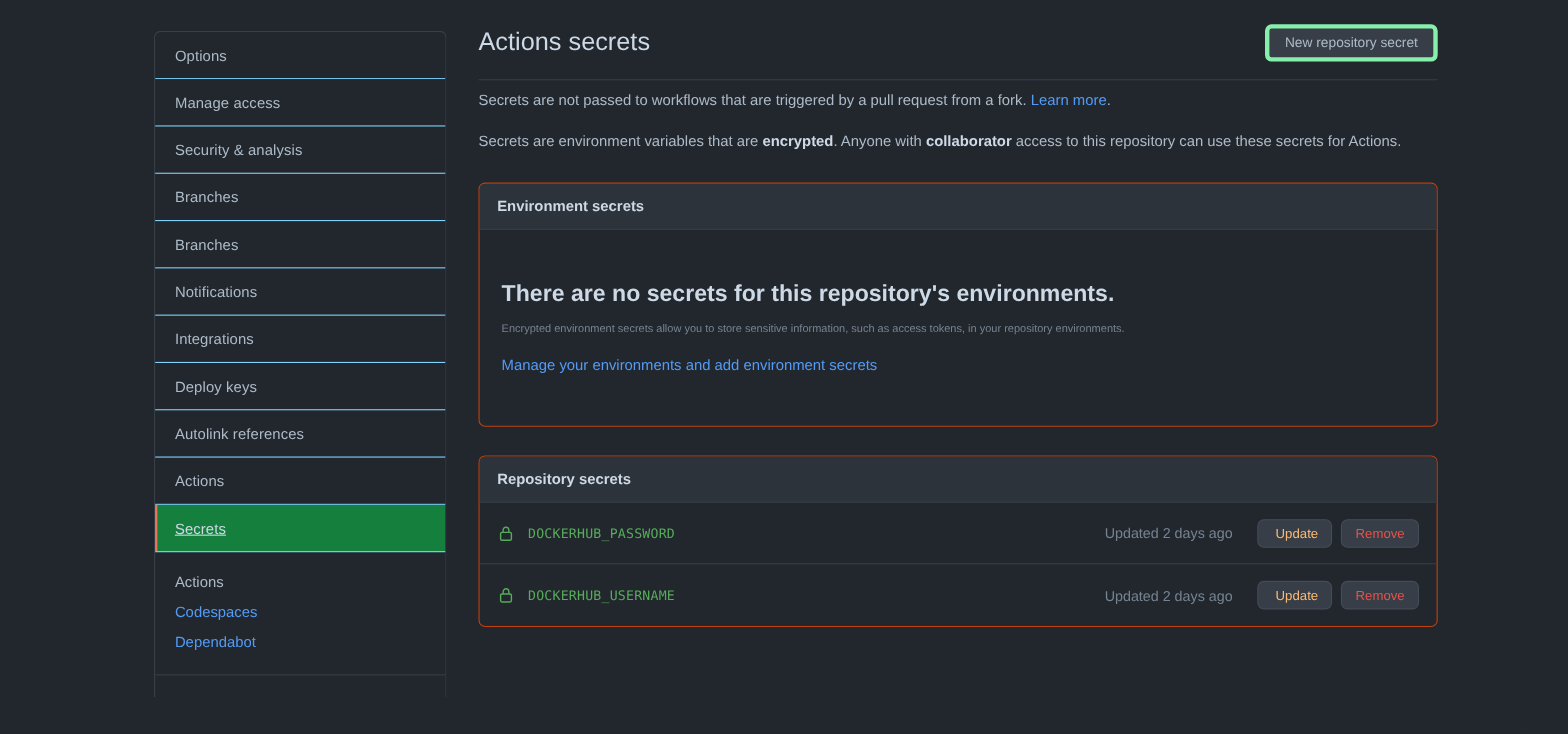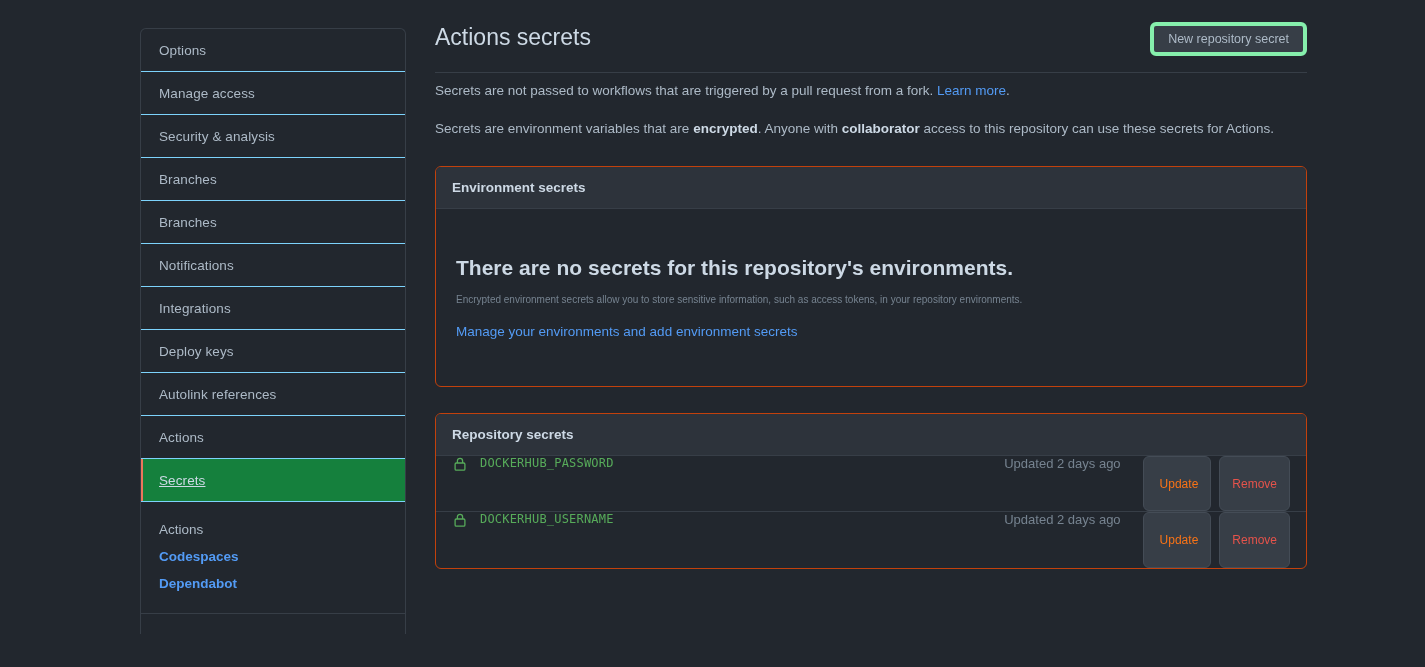--- a/index.html
+++ b/index.html
@@ -64,21 +64,21 @@
   .side-sub {
     padding: 14px 0 16px 18px;
     border-bottom: 1px solid #373e47;
   }
   .side-sub .sub-item {
     font-size: 13.5px;
     line-height: 27px;
     color: #adbac7;
     cursor: pointer;
   }
-  .side-sub .sub-item.link { color: #539bf5; font-weight: bold; }
+  .side-sub .sub-item.link { color: #539bf5; }
 
   .side-tail {
     height: 20px;
   }
 
   
   .main {
     position: absolute;
     left: 435px;
     top: 22px;
@@ -159,20 +159,21 @@
   .empty-link {
     display: inline-block;
     margin-top: 14px;
     font-size: 13.5px;
     color: #539bf5;
     cursor: pointer;
   }
 
   .secret-row {
     display: flex;
+    align-items: center;
     height: 56px;
     padding: 0 16px;
     border-bottom: 1px solid #373e47;
   }
   .secret-row:last-child { border-bottom: none; }
 
   .lock-icon {
     width: 16px;
     height: 16px;
     flex: 0 0 16px;
@@ -199,21 +200,21 @@
   .btn-sm {
     background: #373e47;
     border: 1px solid #444c56;
     border-radius: 6px;
     font-family: "Liberation Sans", sans-serif;
     font-size: 12px;
     padding: 5px 12px;
     cursor: pointer;
     white-space: nowrap;
   }
-  .btn-update { color: #f97316; margin-right: 8px; padding-left: 16px; }
+  .btn-update { color: #fdba74; margin-right: 8px; padding-left: 16px; }
   .btn-remove { color: #e5534b; }
 </style>
 </head>
 <body>
 
 <div class="page">
 
   <nav class="sidebar">
     <div id="side-items">
         <div class="side-item">

